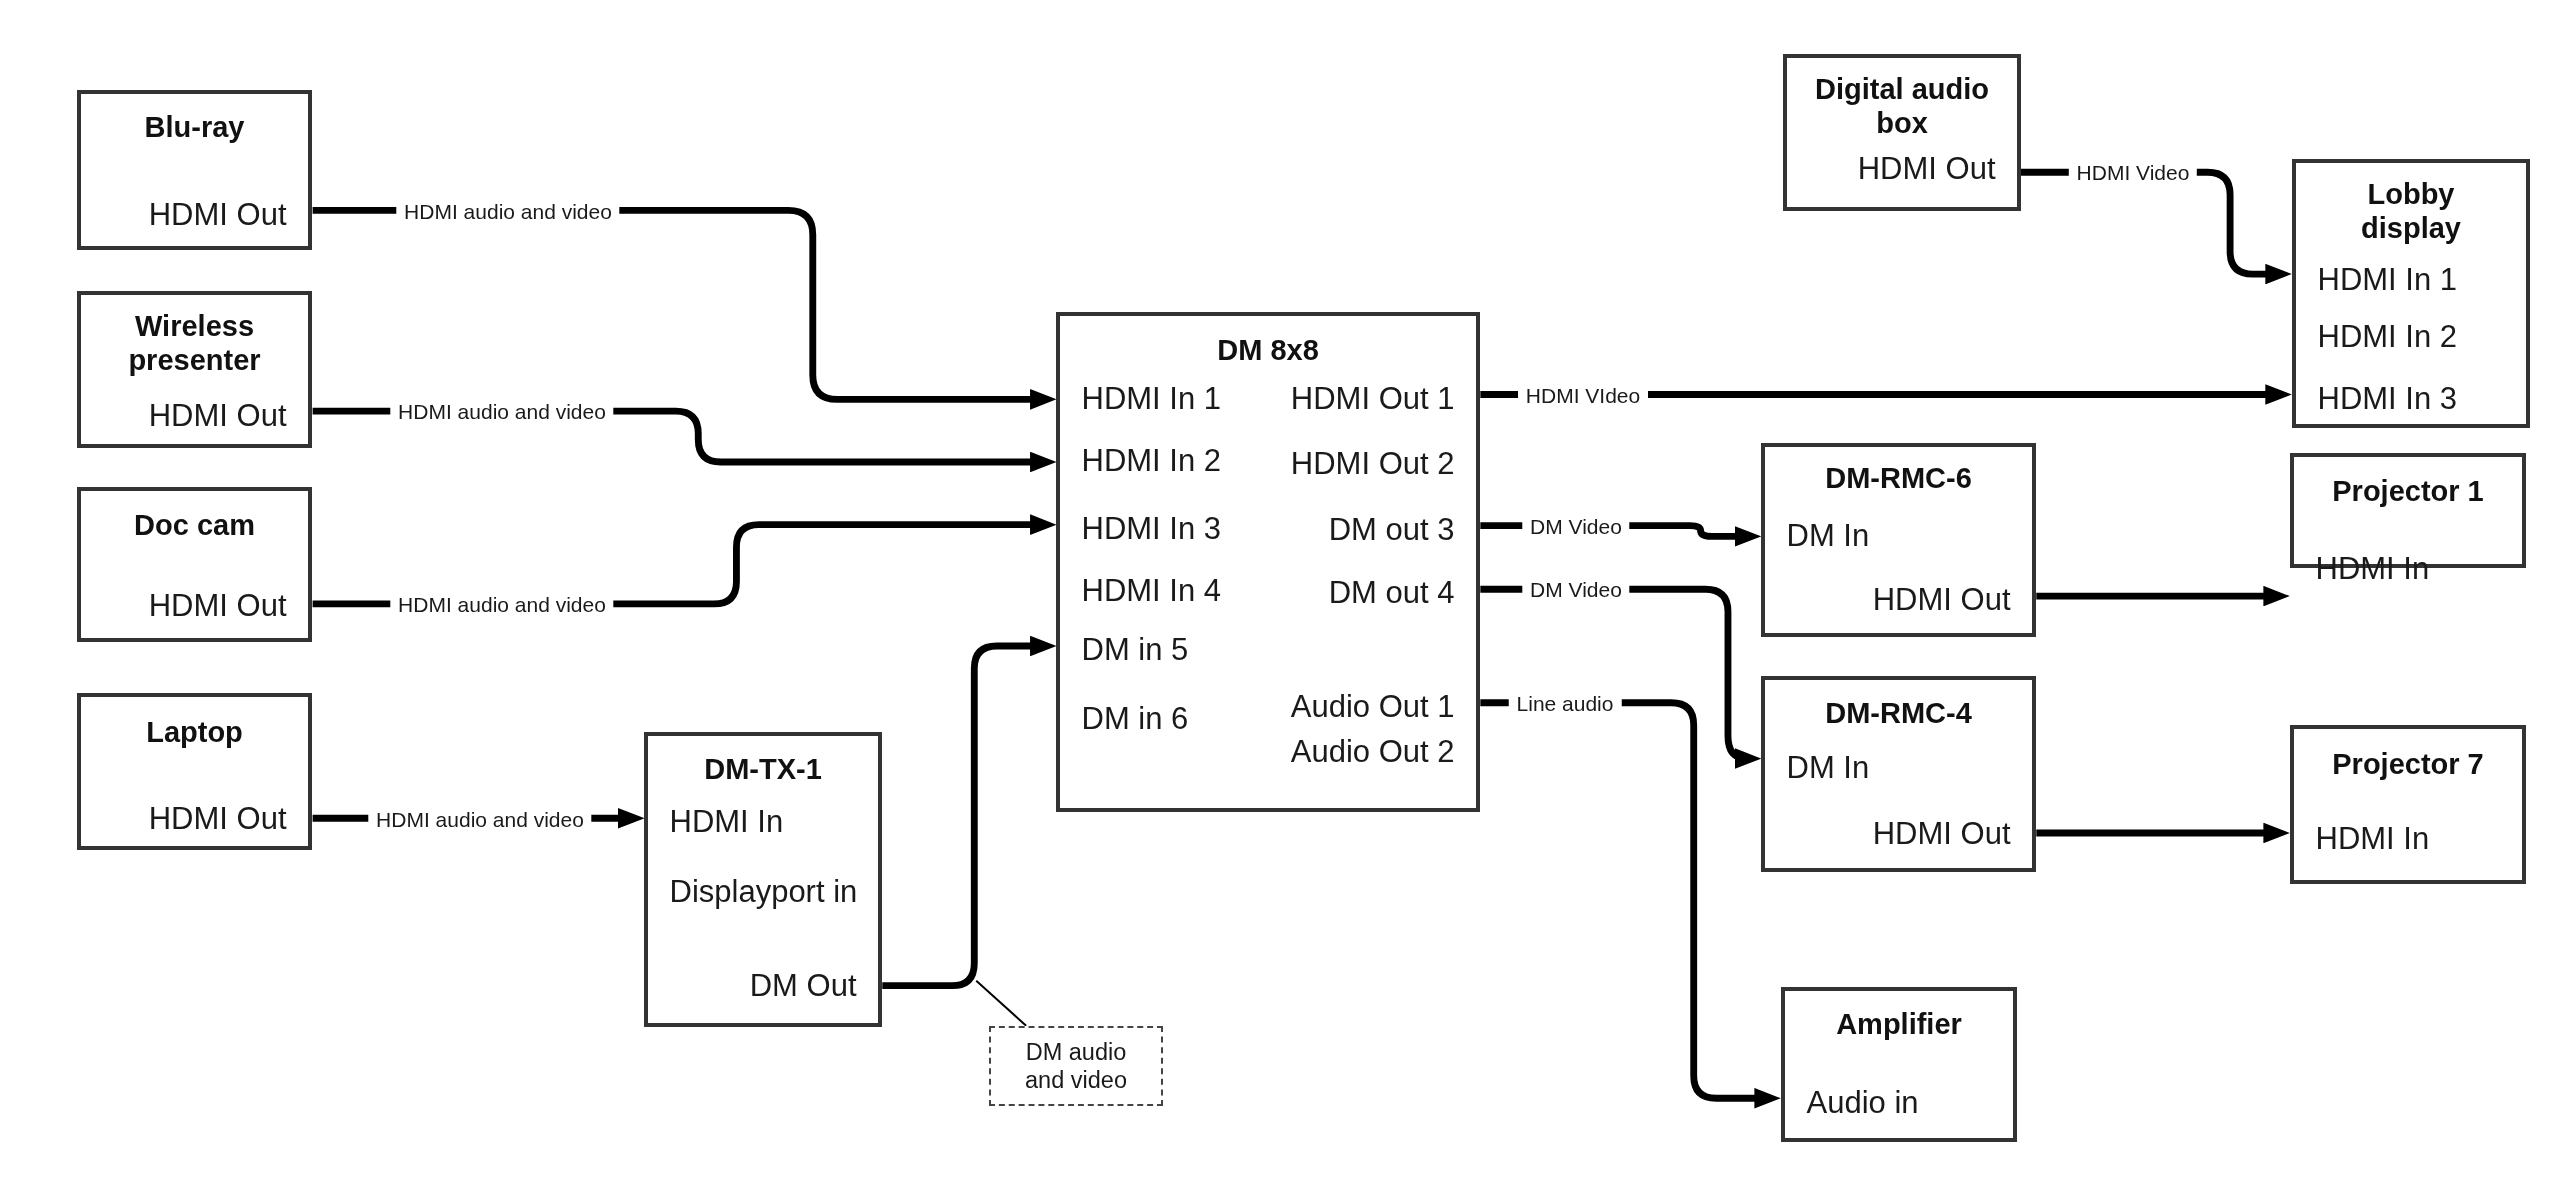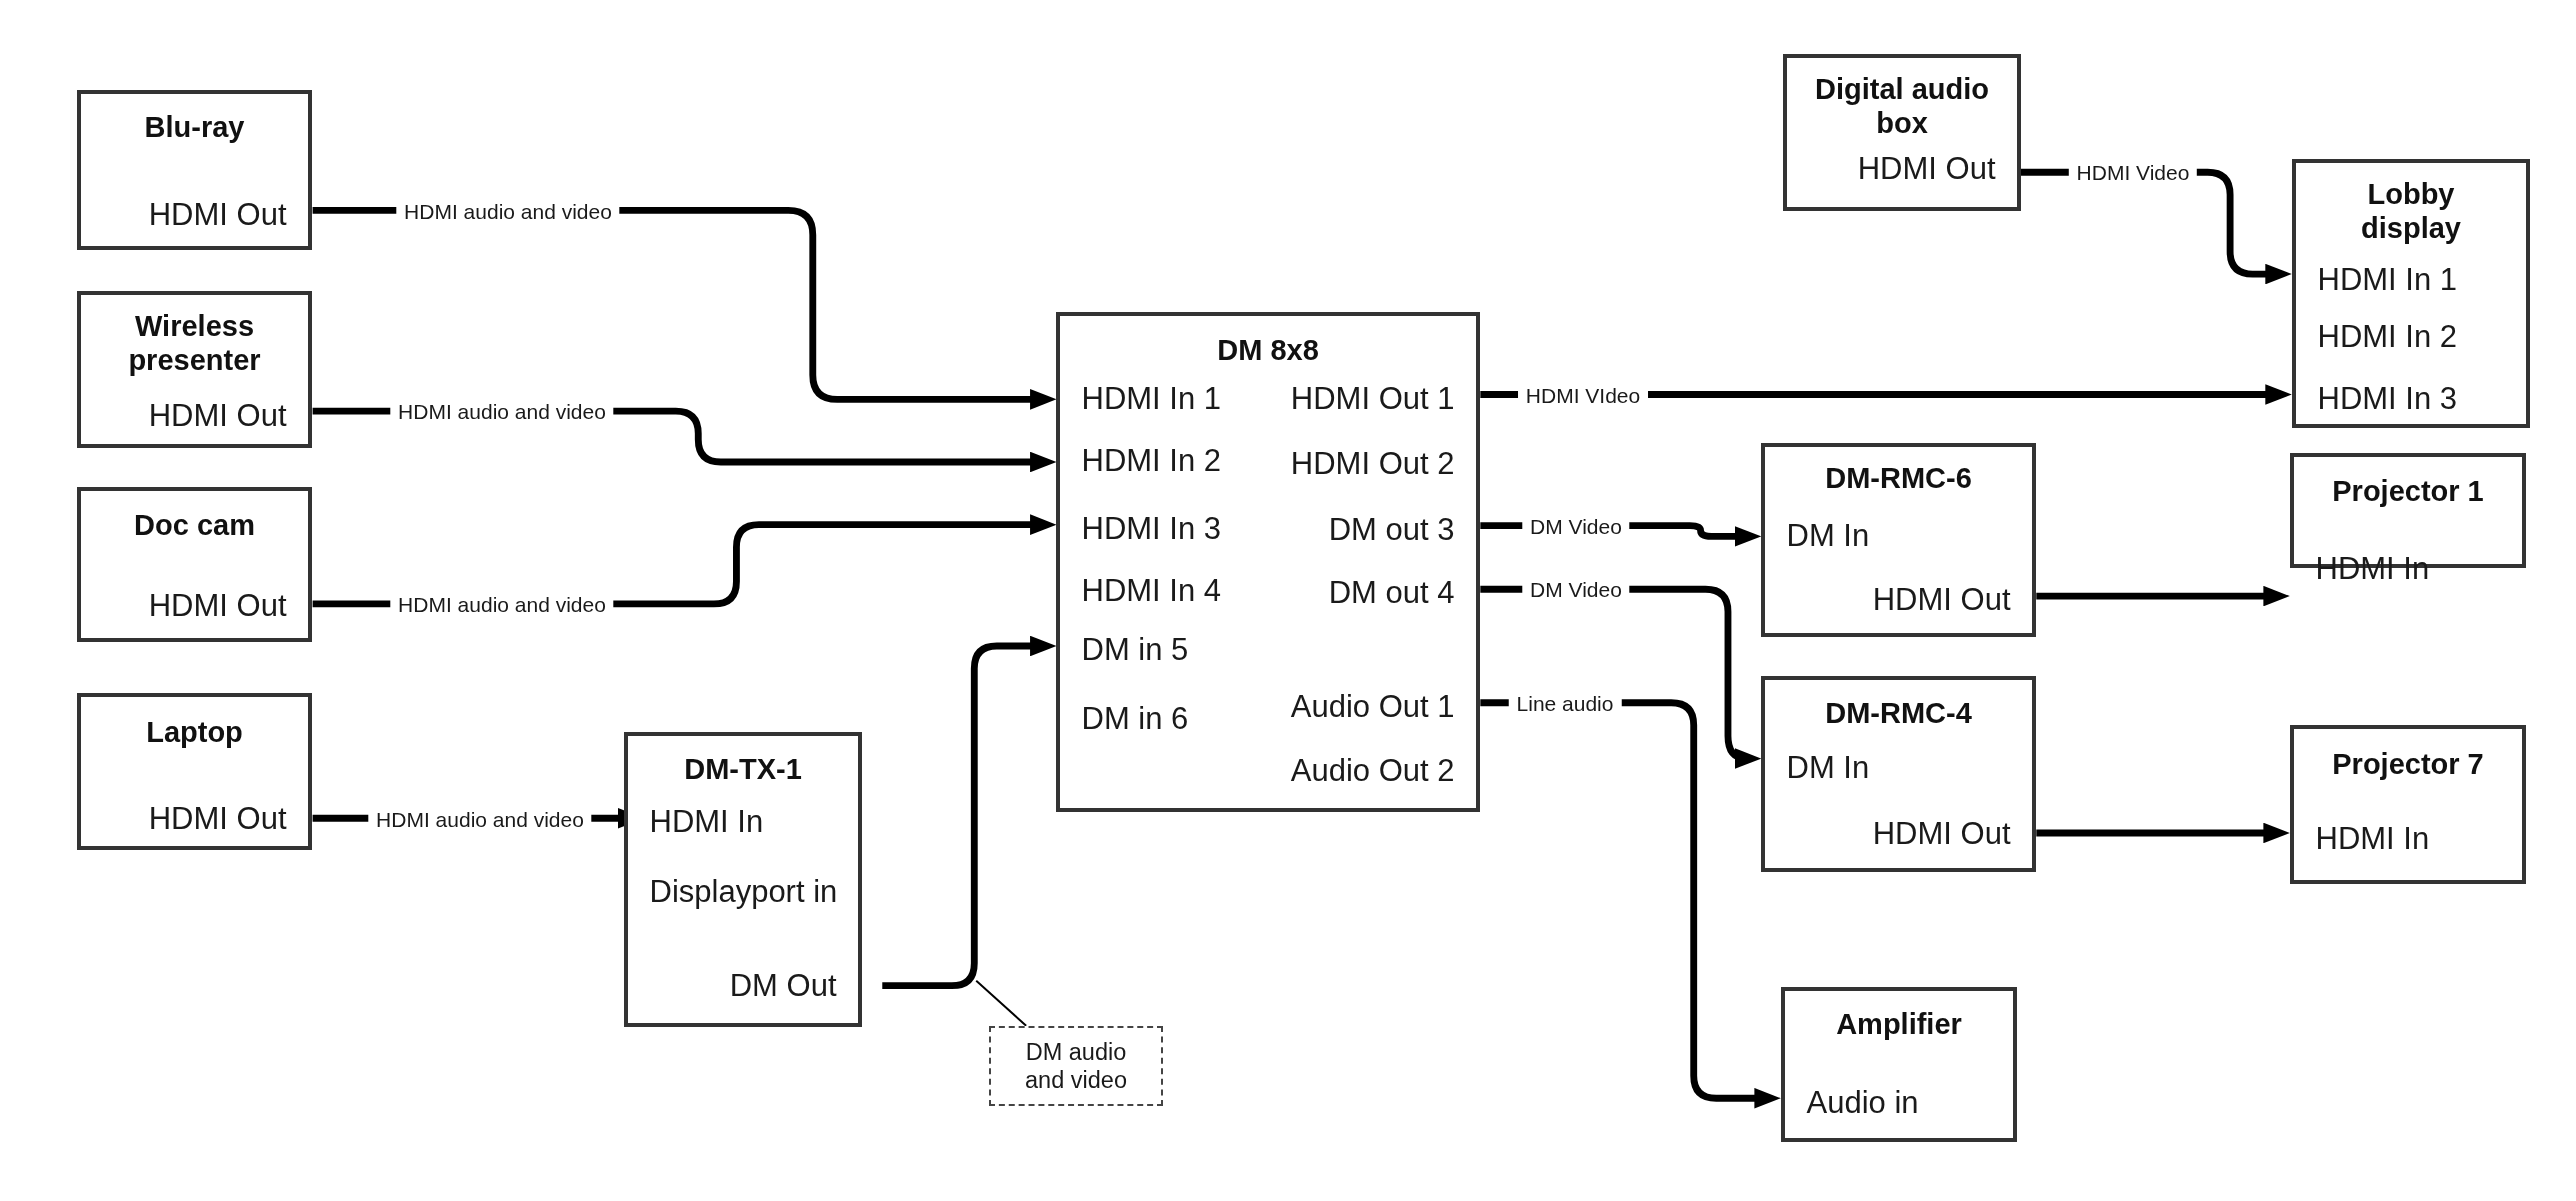--- a/index.html
+++ b/index.html
@@ -108,41 +108,41 @@
   <div class="node" style="left:77px;top:487px;width:235px;height:155px">
     <div class="node-title" style="top:16.6px">Doc cam</div>
     <div class="port right" style="top:99px">HDMI Out</div>
   </div>
 
   <div class="node" style="left:77px;top:693px;width:235px;height:157px">
     <div class="node-title" style="top:17.6px">Laptop</div>
     <div class="port right" style="top:106px">HDMI Out</div>
   </div>
 
-  <div class="node" style="left:624px;top:732px;width:238px;height:295px">
+  <div class="node" style="left:644px;top:732px;width:238px;height:295px">
     <div class="node-title" style="top:15.7px">DM-TX-1</div>
     <div class="port left" style="top:70px">HDMI In</div>
     <div class="port left" style="top:140px">Displayport in</div>
     <div class="port right" style="top:234px">DM Out</div>
   </div>
 
   <div class="node" style="left:1056px;top:312px;width:424px;height:500px">
     <div class="node-title" style="top:16.6px">DM 8x8</div>
     <div class="port left" style="top:67px">HDMI In 1</div>
     <div class="port left" style="top:129px">HDMI In 2</div>
     <div class="port left" style="top:197px">HDMI In 3</div>
     <div class="port left" style="top:259px">HDMI In 4</div>
     <div class="port left" style="top:318px">DM in 5</div>
     <div class="port left" style="top:387px">DM in 6</div>
     <div class="port right" style="top:67px">HDMI Out 1</div>
     <div class="port right" style="top:132px">HDMI Out 2</div>
     <div class="port right" style="top:198px">DM out 3</div>
     <div class="port right" style="top:261px">DM out 4</div>
     <div class="port right" style="top:375px">Audio Out 1</div>
-    <div class="port right" style="top:439px">Audio Out 2</div>
+    <div class="port right" style="top:420px">Audio Out 2</div>
   </div>
 
   <div class="node" style="left:1783px;top:54px;width:238px;height:157px">
     <div class="node-title" style="top:13.7px">Digital audio box</div>
     <div class="port right" style="top:95px">HDMI Out</div>
   </div>
 
   <div class="node" style="left:2292px;top:159px;width:238px;height:269px">
     <div class="node-title" style="top:13.7px;width:157px">Lobby display</div>
     <div class="port left" style="top:101px">HDMI In 1</div>

